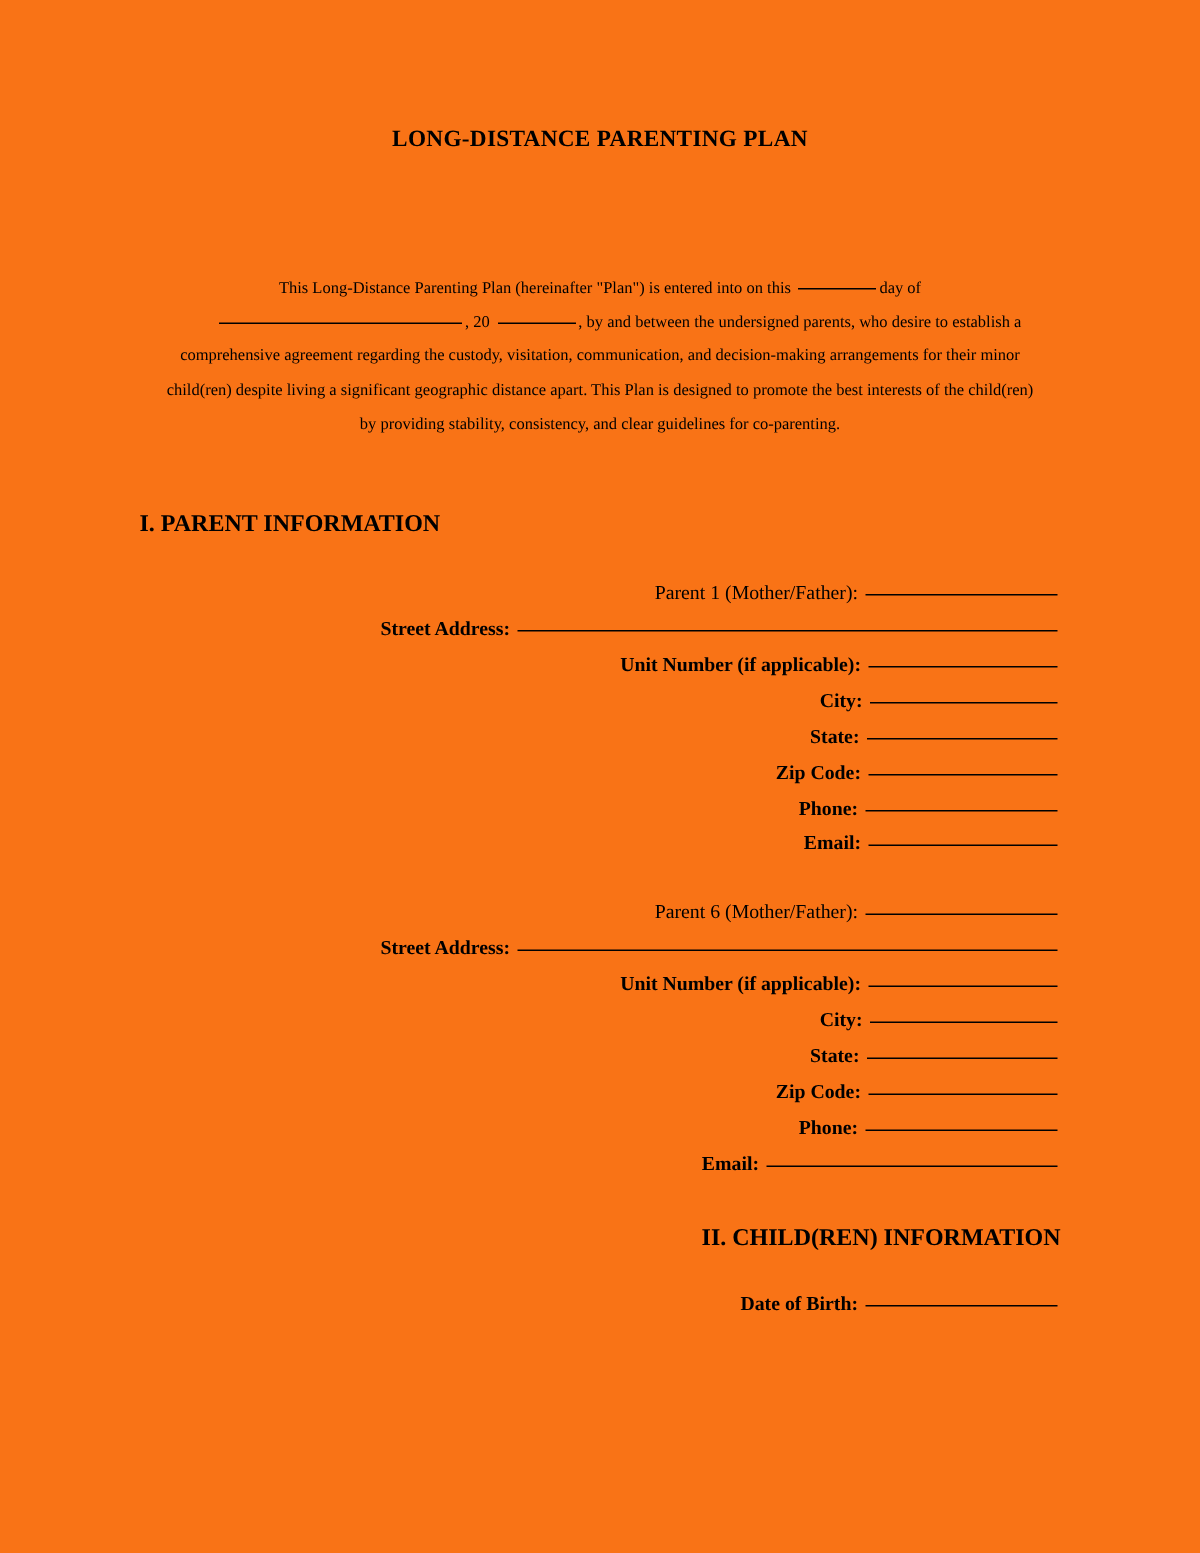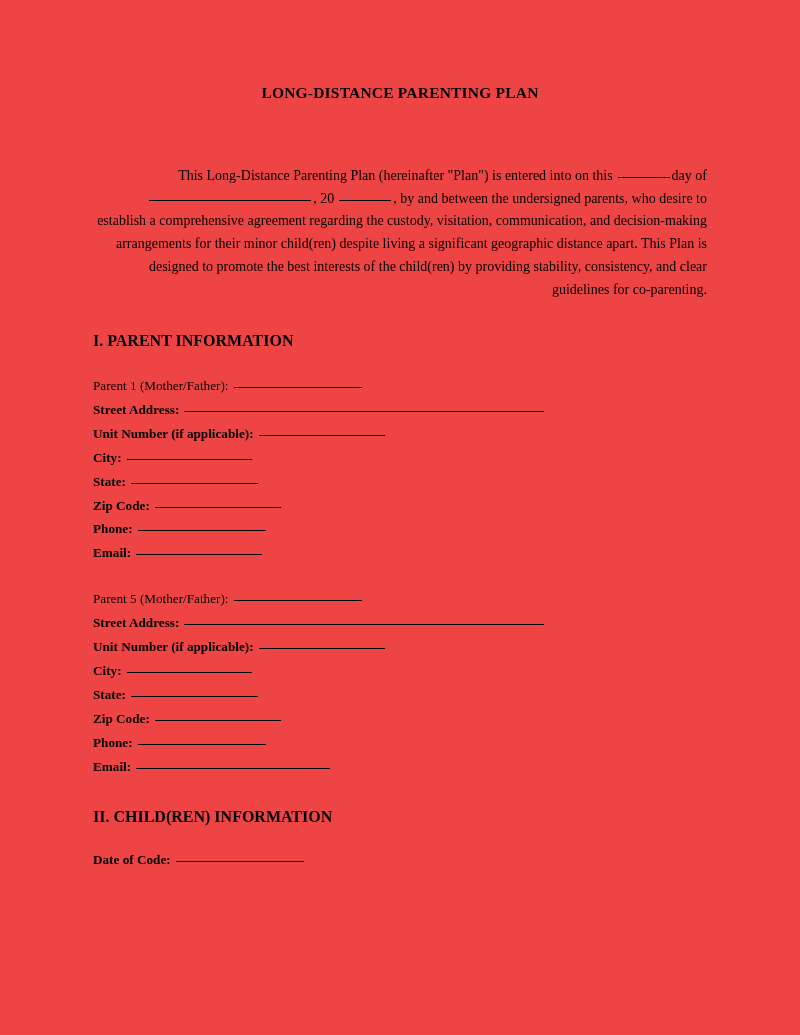--- a/index.html
+++ b/index.html
@@ -10,21 +10,21 @@
   }
   body {
     font-family: "Liberation Serif", "DejaVu Serif", serif;
     color: #000000;
   }
   .page {
     position: relative;
     width: 800px;
     height: 1035px;
     margin: 0 auto;
-    background: #ef4444;
+    background: #f97316;
     box-sizing: border-box;
     overflow: hidden;
   }
   .content {
     position: absolute;
     left: 93px;
     top: 0;
     width: 614px;
   }
 
@@ -34,40 +34,41 @@
     font-size: 15.5px;
     font-weight: bold;
     letter-spacing: 0.2px;
     margin: 0;
     padding-top: 84px;
     line-height: 1.2;
   }
 
   
   .intro {
-    margin: 0;
+    margin: 16px;
     padding-top: 62px;
-    font-size: 14px;
+    font-size: 11px;
     line-height: 22.9px;
-    text-align: right;
+    text-align: center;
   }
 
   
   .section-heading {
     font-size: 16px;
     font-weight: bold;
     margin: 0;
     line-height: 20px;
   }
   .sec1 { padding-top: 29px; }
-  .sec2 { padding-top: 28px; }
+  .sec2 { padding-top: 28px; text-align: right; }
 
   
   .field-group {
     margin: 0;
+    text-align: right;
   }
   .group-pad-1 { padding-top: 23px; }
   .group-pad-2 { padding-top: 22px; }
   .group-pad-3 { padding-top: 21px; }
 
   .field-line {
     font-size: 13.2px;
     line-height: 23.9px;
     white-space: nowrap;
   }
@@ -139,21 +140,21 @@
       <div class="field-line">
         <span class="field-label-bold">Phone:</span><span class="blank w-phone"></span>
       </div>
       <div class="field-line">
         <span class="field-label-bold">Email:</span><span class="blank w-email"></span>
       </div>
     </div>
 
     <div class="field-group group-pad-2">
       <div class="field-line">
-        <span class="field-label-plain">Parent 5 (Mother/Father):</span><span class="blank w-name"></span>
+        <span class="field-label-plain">Parent 6 (Mother/Father):</span><span class="blank w-name"></span>
       </div>
       <div class="field-line">
         <span class="field-label-bold">Street Address:</span><span class="blank w-street"></span>
       </div>
       <div class="field-line">
         <span class="field-label-bold">Unit Number (if applicable):</span><span class="blank w-unit"></span>
       </div>
       <div class="field-line">
         <span class="field-label-bold">City:</span><span class="blank w-city"></span>
       </div>
@@ -168,18 +169,18 @@
       </div>
       <div class="field-line">
         <span class="field-label-bold">Email:</span><span class="blank w-email2"></span>
       </div>
     </div>
 
     <div class="section-heading sec2">II. CHILD(REN) INFORMATION</div>
 
     <div class="field-group group-pad-3">
       <div class="field-line">
-        <span class="field-label-bold">Date of Code:</span><span class="blank w-dob"></span>
+        <span class="field-label-bold">Date of Birth:</span><span class="blank w-dob"></span>
       </div>
     </div>
 
   </div>
 </div>
 
 </body></html>

